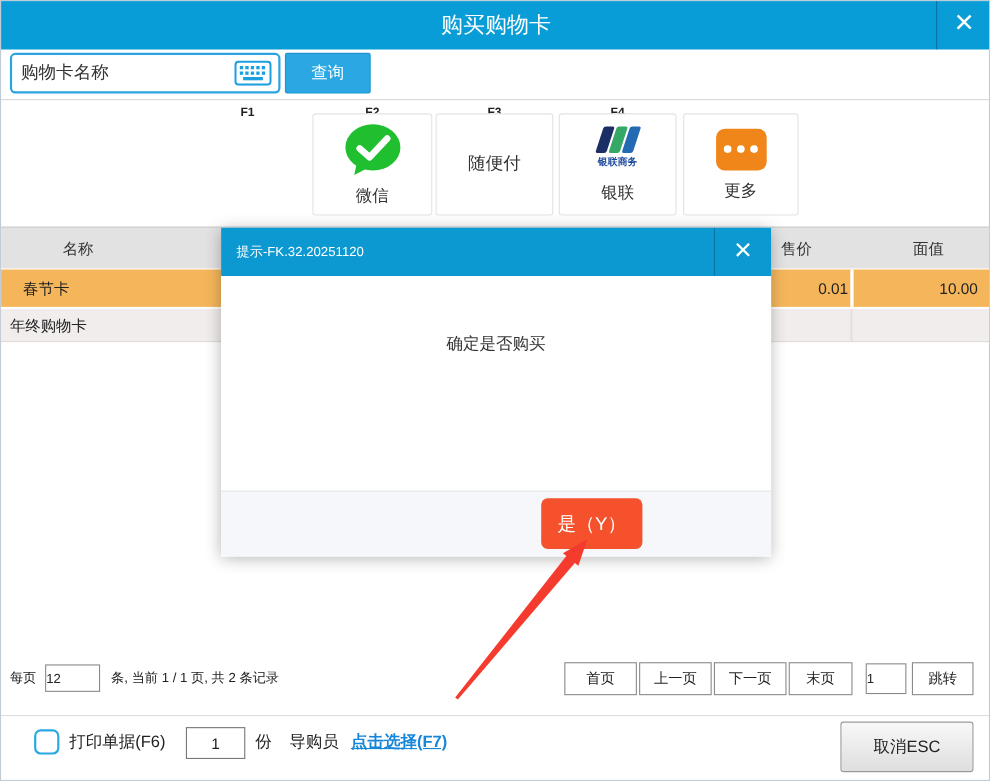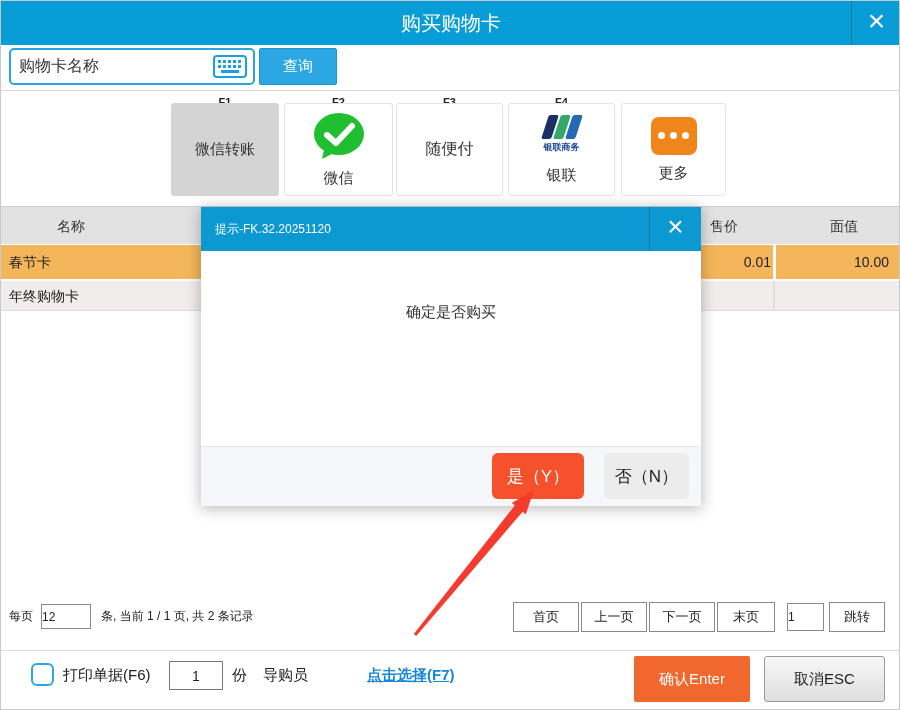--- a/index.html
+++ b/index.html
@@ -90,21 +90,21 @@
             font-size:13px; color:#222; cursor:pointer; font-family:inherit; }
 
   
   .ft-divider { position:absolute; left:0; top:649px; width:900px; height:1px; background:#d9dee3; }
   .chk { position:absolute; left:30px; top:662px; width:23px; height:23px;
          border:2px solid #2BA7E3; border-radius:6px; background:#fff; cursor:pointer; }
   .ft-text { position:absolute; top:662px; height:24px; line-height:24px; font-size:15px; color:#222; }
   .copies-input { position:absolute; left:168px; top:660px; width:54px; height:29px;
                   border:1px solid #777; text-align:center; font-size:14px; font-family:inherit;
                   outline:none; color:#222; }
-  .guide-link { color:#1586d8; text-decoration:underline; cursor:pointer; font-weight:bold;margin-left:48px; }
+  .guide-link { color:#1586d8; text-decoration:underline; cursor:pointer; font-weight:bold; }
   .btn-confirm { position:absolute; left:633px; top:655px; width:116px; height:46px;
                  background:#F1682F; border:none; border-radius:2px; color:#fff; font-size:15px;
                  cursor:pointer; font-family:inherit; }
   .btn-cancel { position:absolute; left:763px; top:655px; width:121px; height:46px;
                 background:linear-gradient(#f8f8f8,#dedede); border:1px solid #9a9a9a;
                 border-radius:3px; color:#222; font-size:15px; cursor:pointer; font-family:inherit; }
 
   .arrow-layer { position:absolute; left:0; top:0; width:900px; height:710px;
                  z-index:20; pointer-events:none; }
 </style>
@@ -142,23 +142,20 @@
     </span>
   </div>
   <button class="query-btn">查询</button>
   <div class="top-divider"></div>
 
   <div class="fkey" style="left:170px;width:108px;"><span>F1</span></div>
   <div class="fkey" style="left:283px;width:109px;"><span>F2</span></div>
   <div class="fkey" style="left:395px;width:107px;"><span>F3</span></div>
   <div class="fkey" style="left:507px;width:107px;"><span>F4</span></div>
 
-  <div class="paybtn selected center-label" style="left:170px;width:108px;">
-    <span class="plabel">微信转账</span>
-  </div>
 
   <div class="paybtn" style="left:283px;width:109px;">
     <span class="wechat-icon">
       <svg width="54" height="48" viewBox="0 0 54 48">
         <ellipse cx="27" cy="22" rx="25" ry="21" fill="#1FBF2F"></ellipse>
         <path d="M12 38 L10 47 L22 41 Z" fill="#1FBF2F"></path>
         <path d="M15 23 L24 31 L40 14" fill="none" stroke="#fff" stroke-width="6" stroke-linecap="round" stroke-linejoin="round"></path>
       </svg>
     </span>
     <span class="plabel">微信</span>
@@ -190,21 +187,21 @@
   </div>
 
   <div class="thead">
     <div class="cell" style="left:0;width:140px;text-align:center;">名称</div>
     <div class="cell" style="right:163px;">售价</div>
     <div class="cell" style="right:43px;">面值</div>
   </div>
 
   <div class="trow row1">
     <div class="vsep1"></div>
-    <div class="cell" style="left:8px;">春节卡</div>
+    <div class="cell" style="left:20px;">春节卡</div>
     <div class="cell" style="right:130px;">0.01</div>
     <div class="cell" style="right:12px;">10.00</div>
   </div>
 
   <div class="trow row2">
     <div class="vsep2"></div>
     <div class="cell" style="left:8px;">年终购物卡</div>
     <div class="cell" style="right:130px;"></div>
     <div class="cell" style="right:12px;"></div>
   </div>
@@ -214,21 +211,20 @@
       <div class="dlg-title">提示-FK.32.20251120</div>
       <div class="dlg-close">
         <span>×</span>
       </div>
     </div>
     <div class="dlg-body">
       <div class="dlg-msg">确定是否购买</div>
     </div>
     <div class="dlg-footer">
       <button class="btn-yes">是（Y）</button>
-      <button class="btn-no">否（N）</button>
     </div>
   </div>
 
   <span class="pg-label" style="left:8px;">每页</span>
   <input class="pg-input" style="left: 40px; width: 50px;" value="12">
   <span class="pg-label" style="left:100px;">条, 当前 1 / 1 页, 共 2 条记录</span>
 
   <button class="pg-btn" style="left:512px;width:66px;">首页</button>
   <button class="pg-btn" style="left:580px;width:66px;">上一页</button>
   <button class="pg-btn" style="left:648px;width:66px;">下一页</button>
@@ -236,21 +232,20 @@
   <input class="pg-input" style="left: 786px; width: 37px; top: 602px; height: 28px;" value="1">
   <button class="pg-btn" style="left:828px;width:56px;">跳转</button>
 
   <div class="ft-divider"></div>
   <div class="chk"></div>
   <span class="ft-text" style="left:62px;">打印单据(F6)</span>
   <input class="copies-input" value="1" style="">
   <span class="ft-text" style="left:231px;">份</span>
   <span class="ft-text" style="left:262px;">导购员</span>
   <span class="ft-text guide-link" style="left:318px;">点击选择(F7)</span>
-  <button class="btn-confirm">确认Enter</button>
   <button class="btn-cancel">取消ESC</button>
 
   <svg class="arrow-layer" viewBox="0 0 900 710">
     <polygon points="412.8,633.1 415.2,635.0 522.9,509.2 515.1,502.8" fill="#F43B2D"></polygon>
     <polygon points="533,489 524.8,513.3 510.8,501.9" fill="#F43B2D"></polygon>
   </svg>
 
 </div>
 
 </body></html>

